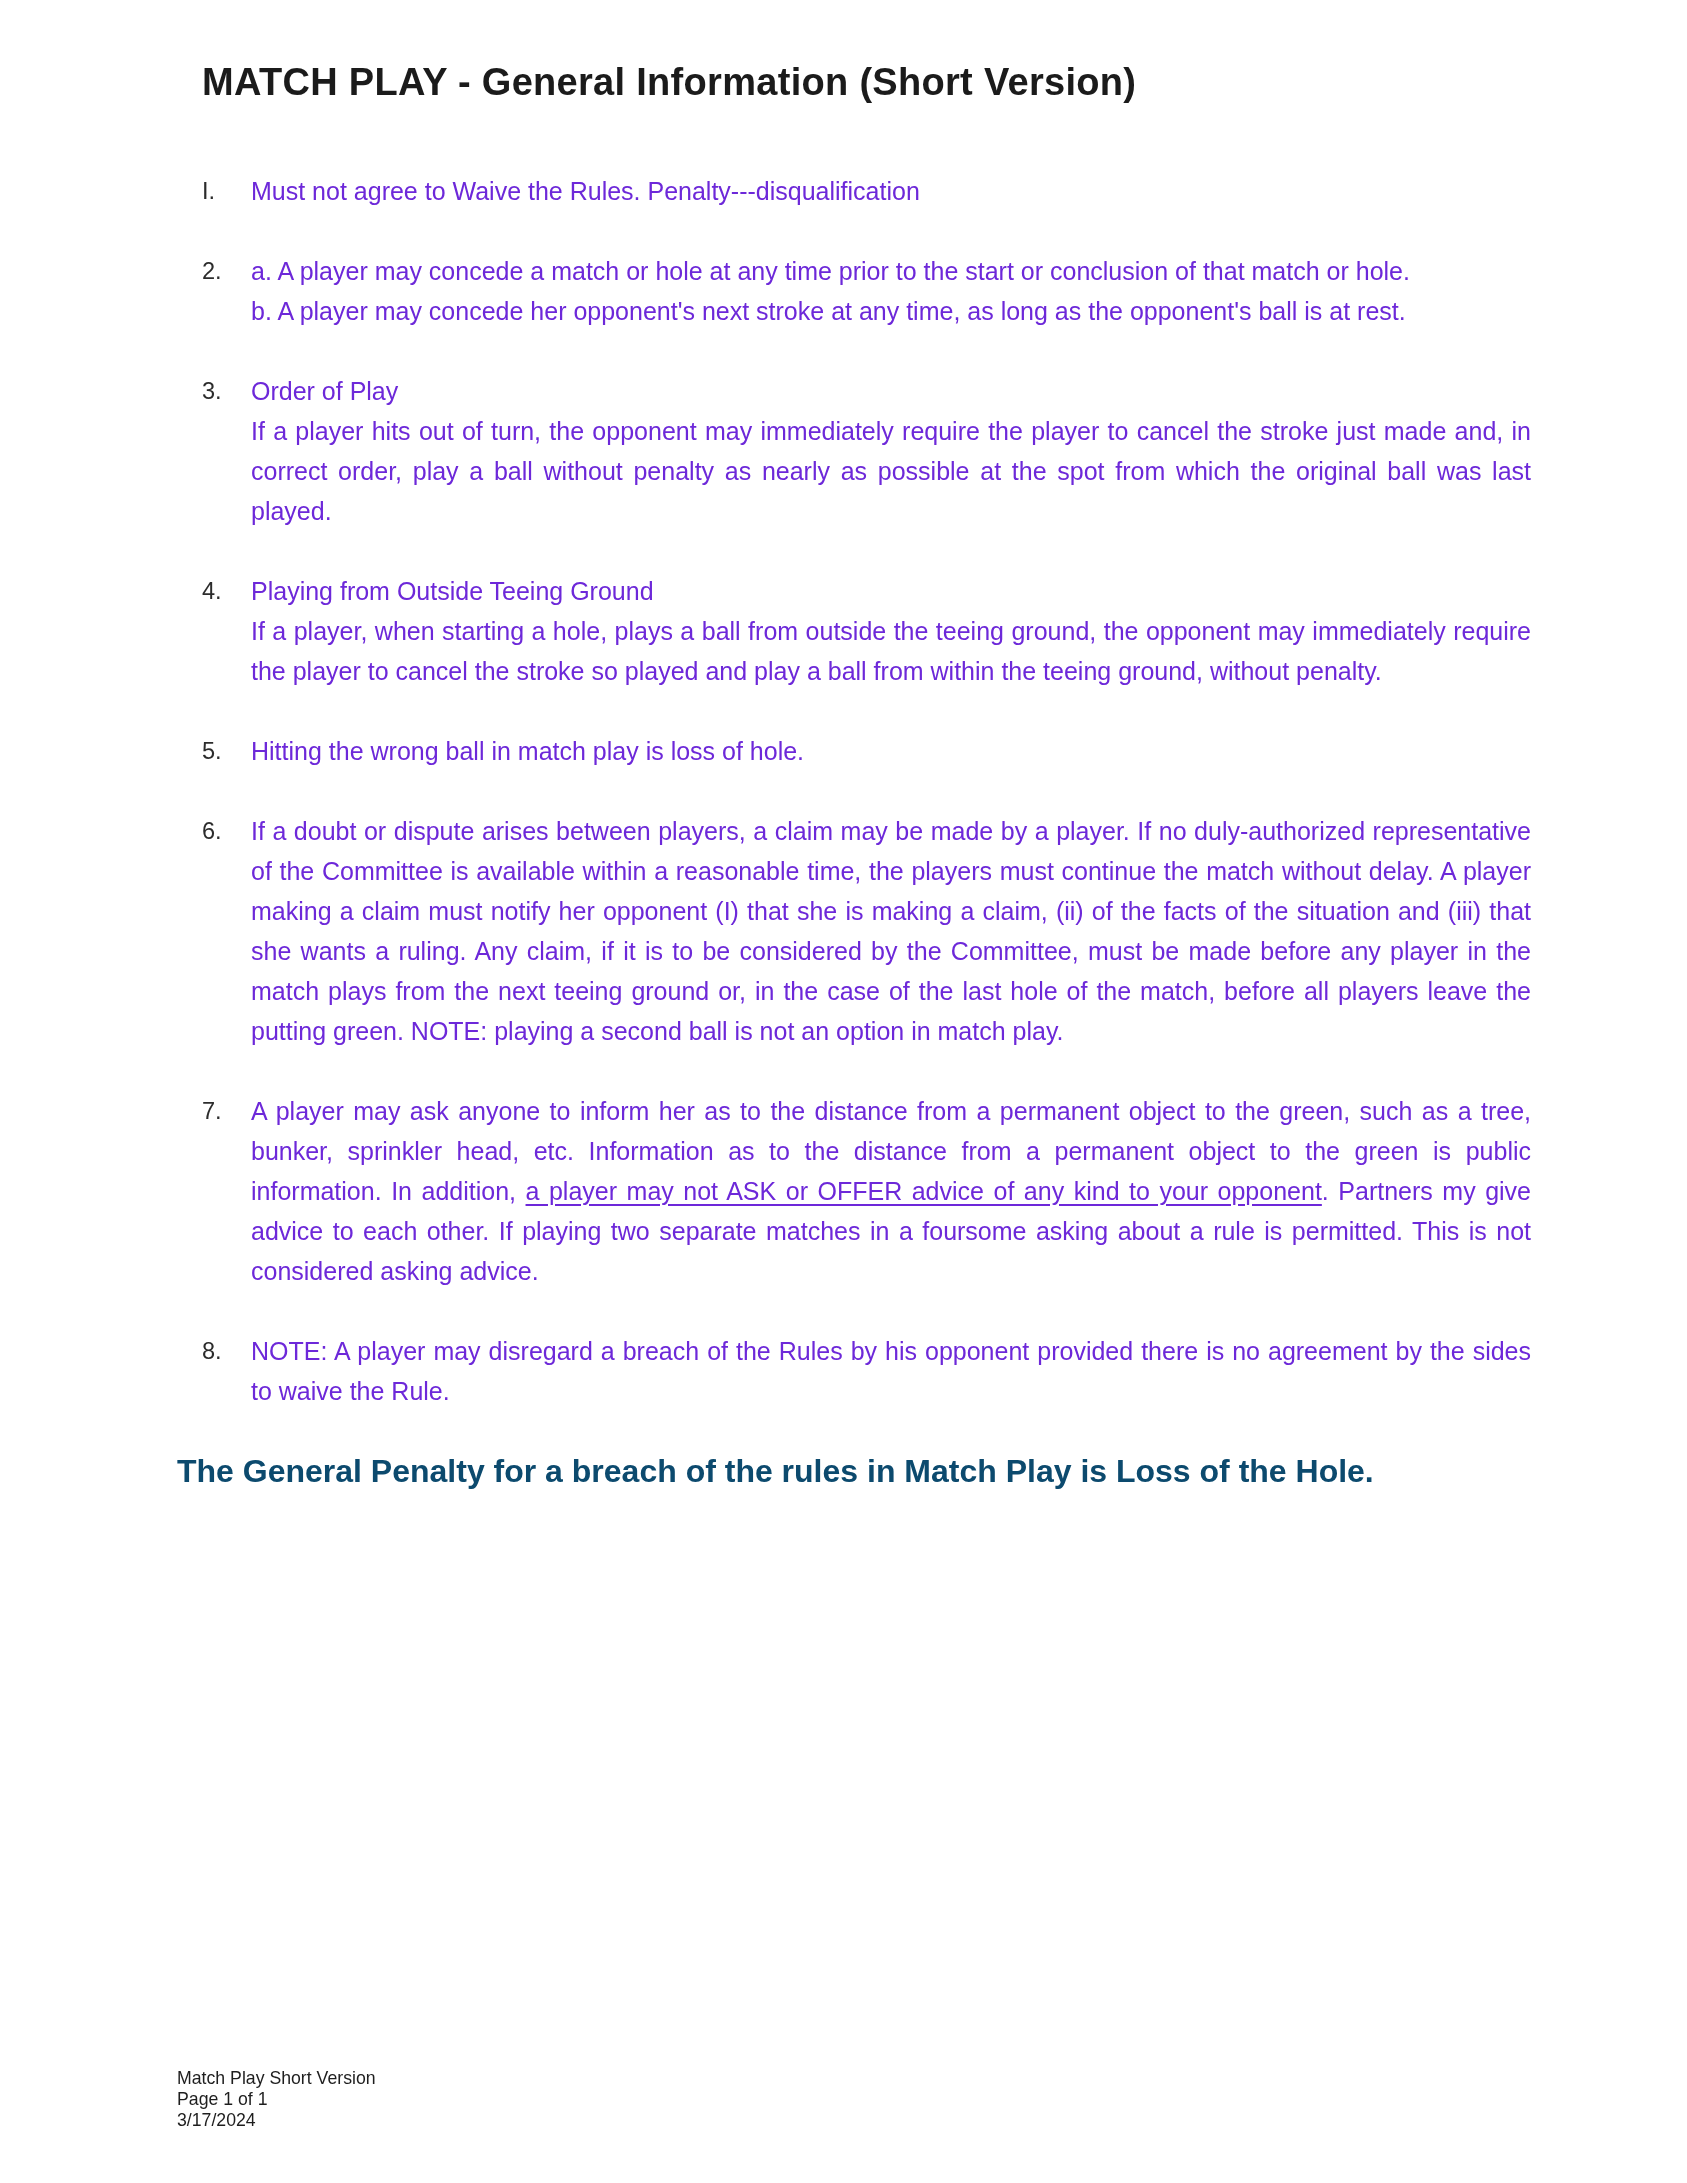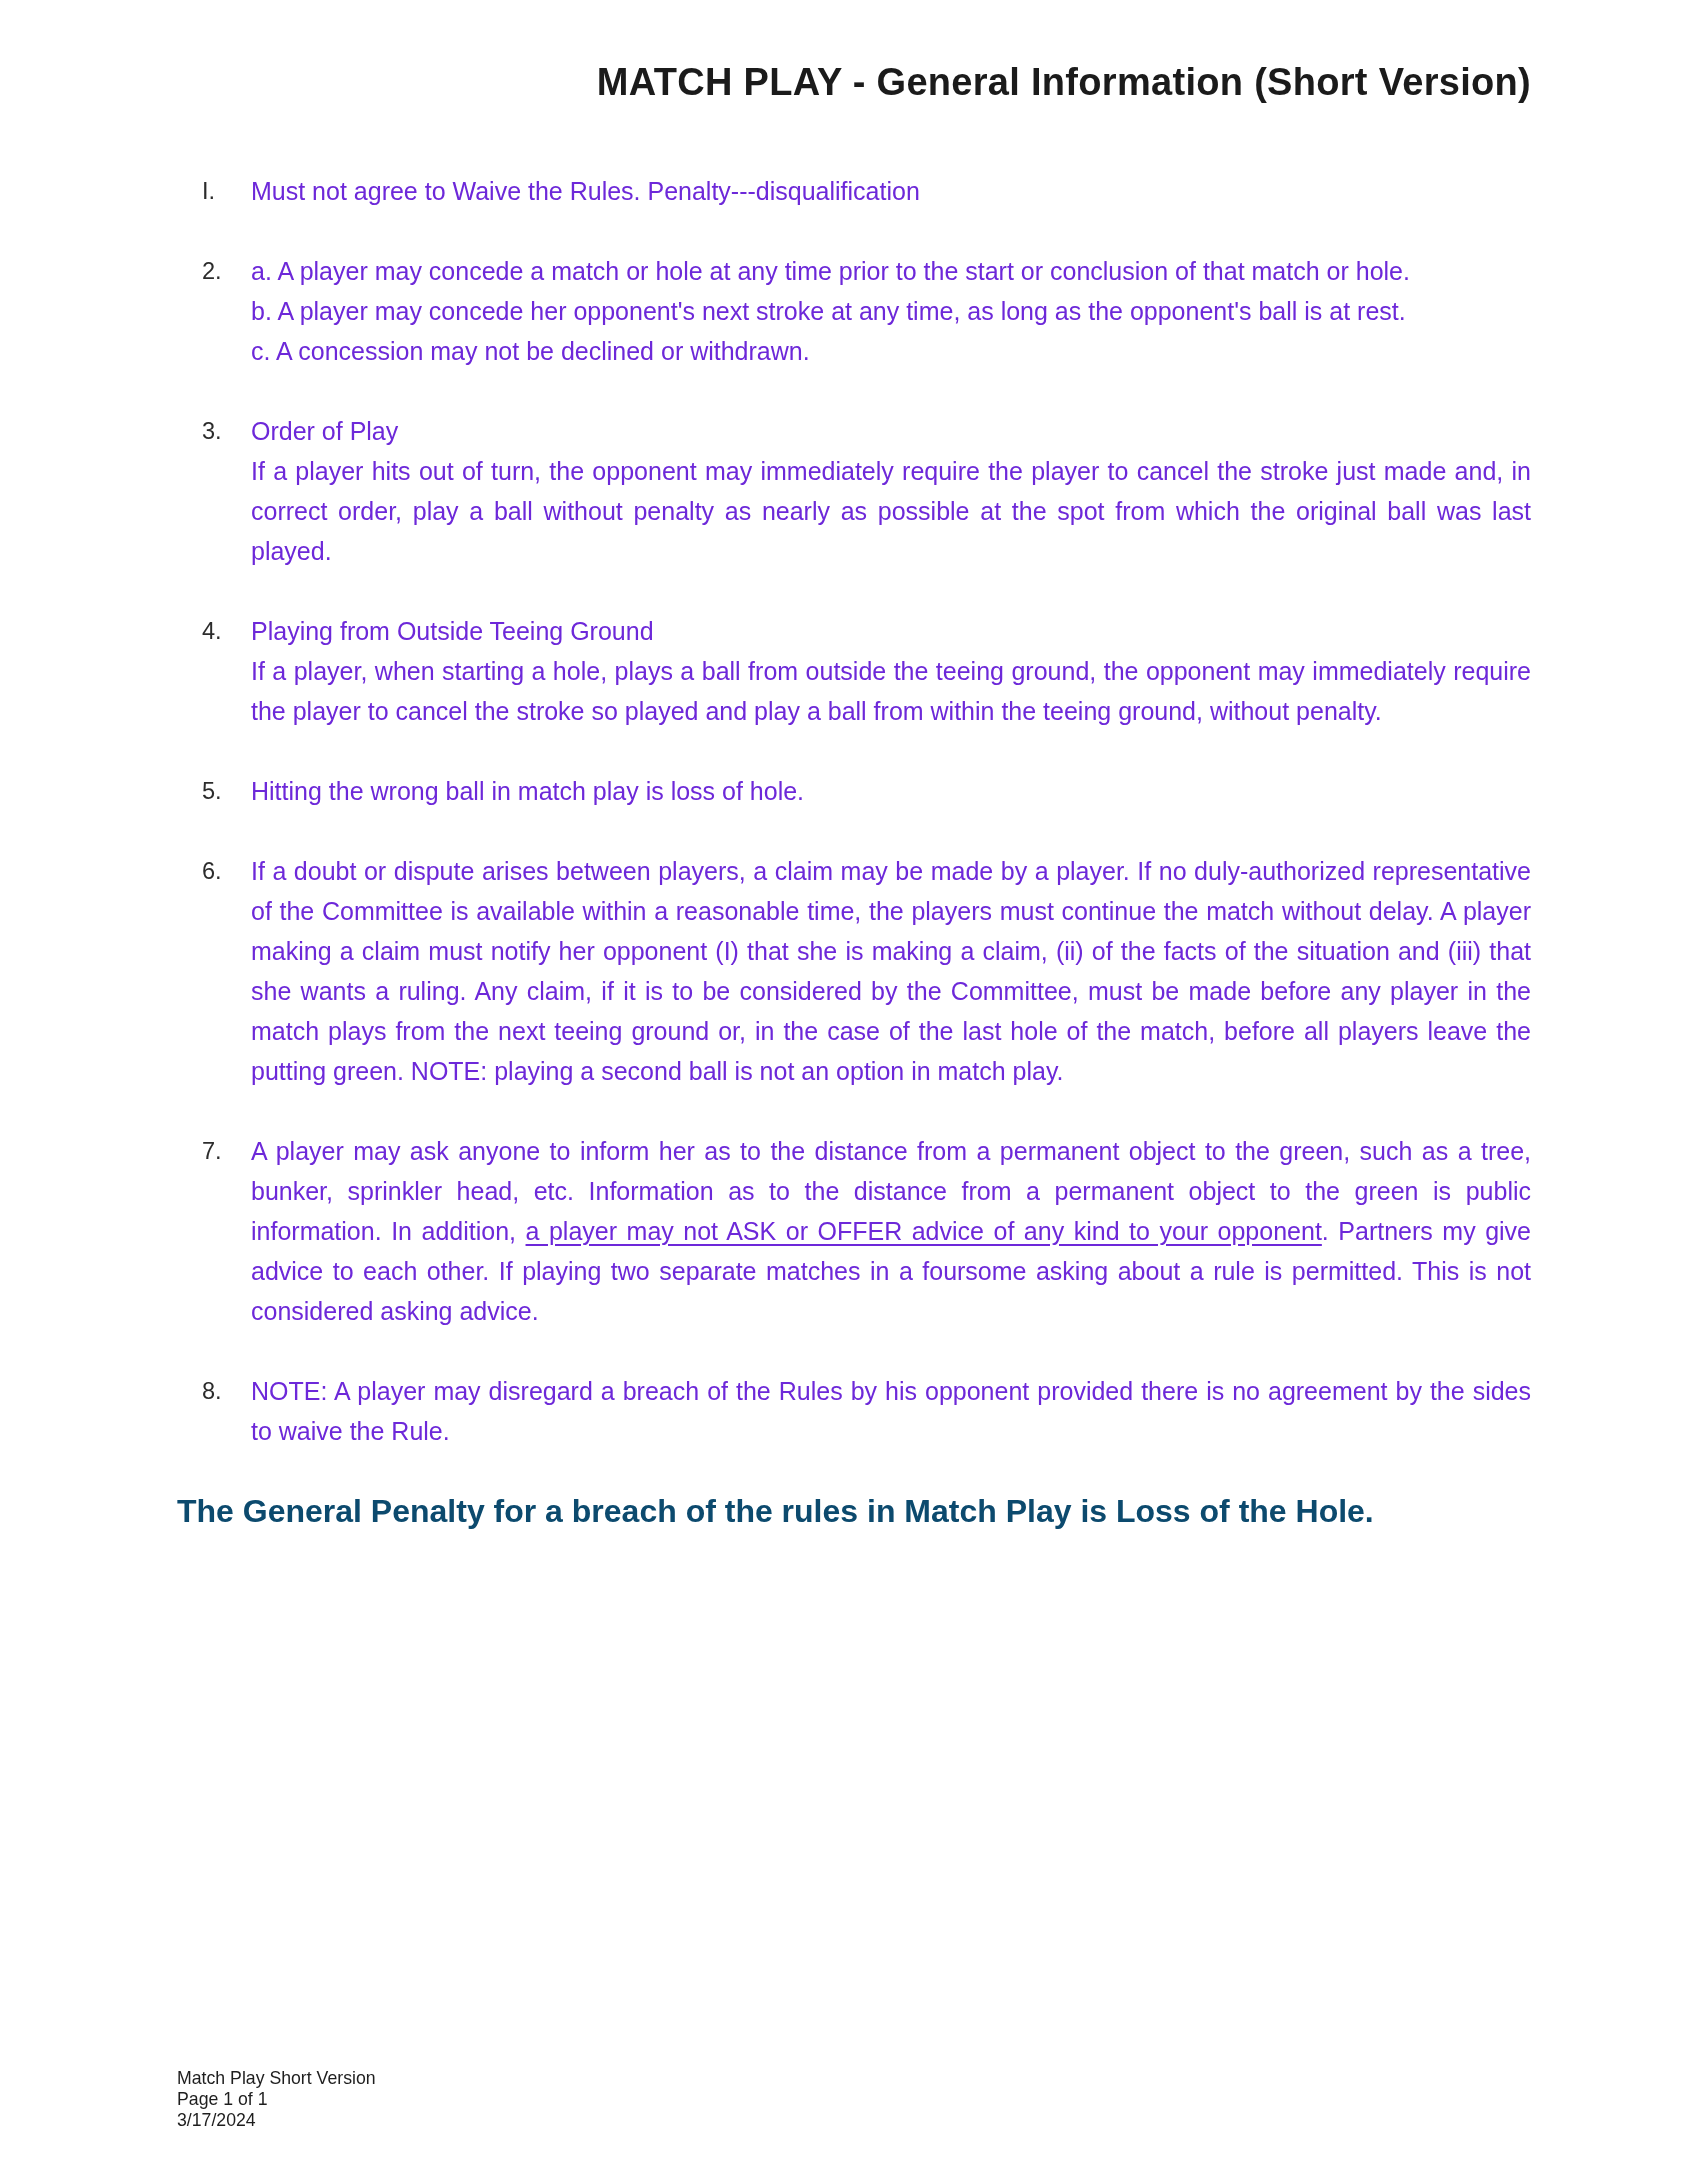--- a/index.html
+++ b/index.html
@@ -13,21 +13,21 @@
   }
   .page {
     position: relative;
     width: 1687px;
     height: 2183px;
     padding: 61px 156px 0 202px;
     overflow: hidden;
   }
   .title {
     margin: 0 0 67px 0;
-    text-align: right;
+    text-align: left;
     font-size: 38px;
     font-weight: 700;
     color: #1b1b1b;
     letter-spacing: 0.3px;
   }
   .item {
     display: flex;
     align-items: flex-start;
     margin-bottom: 40px;
   }
@@ -81,21 +81,20 @@
     <div class="content">
       <p class="heading">Must not agree to Waive the Rules. Penalty---disqualification</p>
     </div>
   </div>
 
   <div class="item">
     <span class="num">2.</span>
     <div class="content">
       <p class="para">a.  A player may concede a match or hole at any time prior to the start or conclusion of that match or hole.</p>
       <p class="para">b.  A player may concede her opponent's next stroke at any time, as long as the opponent's ball is at rest.</p>
-      <p class="para">c.  A concession may not be declined or withdrawn.</p>
     </div>
   </div>
 
   <div class="item">
     <span class="num">3.</span>
     <div class="content">
       <p class="heading">Order of Play</p>
       <p class="para">If a player hits out of turn, the opponent may immediately require the player to cancel the stroke just made and, in correct order, play a ball without penalty as nearly as possible at the spot from which the original ball was last played.</p>
     </div>
   </div>

